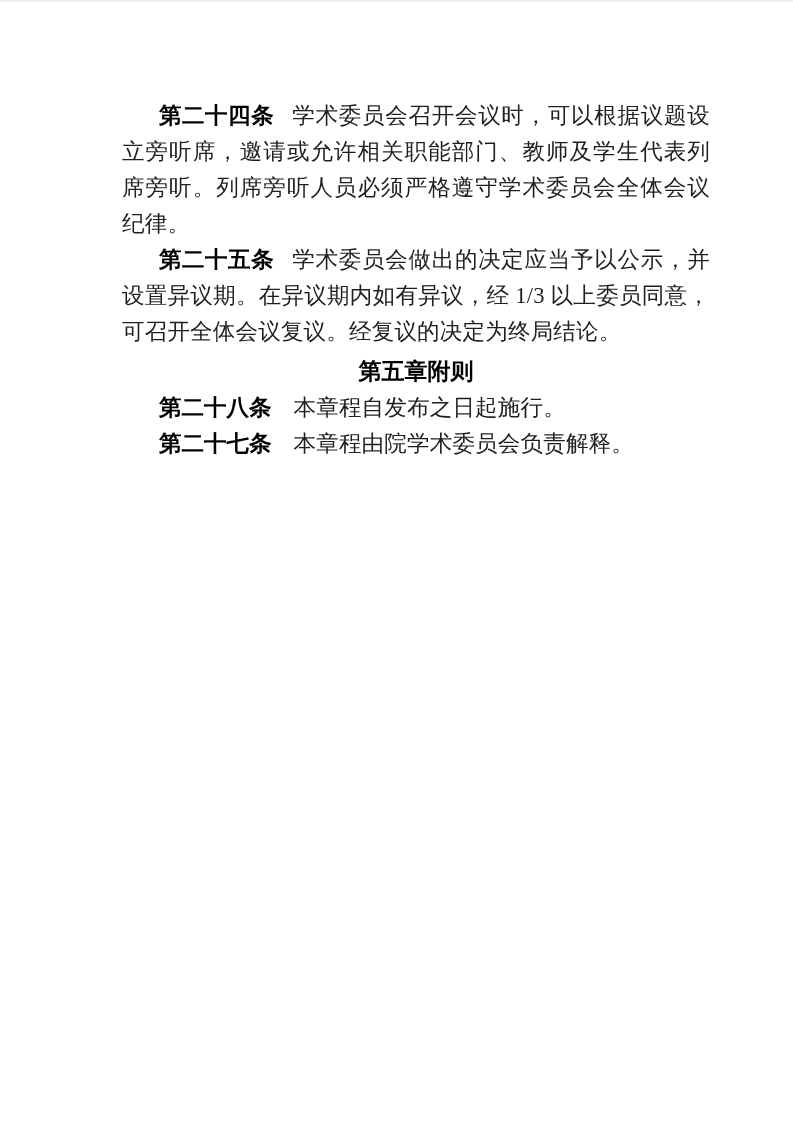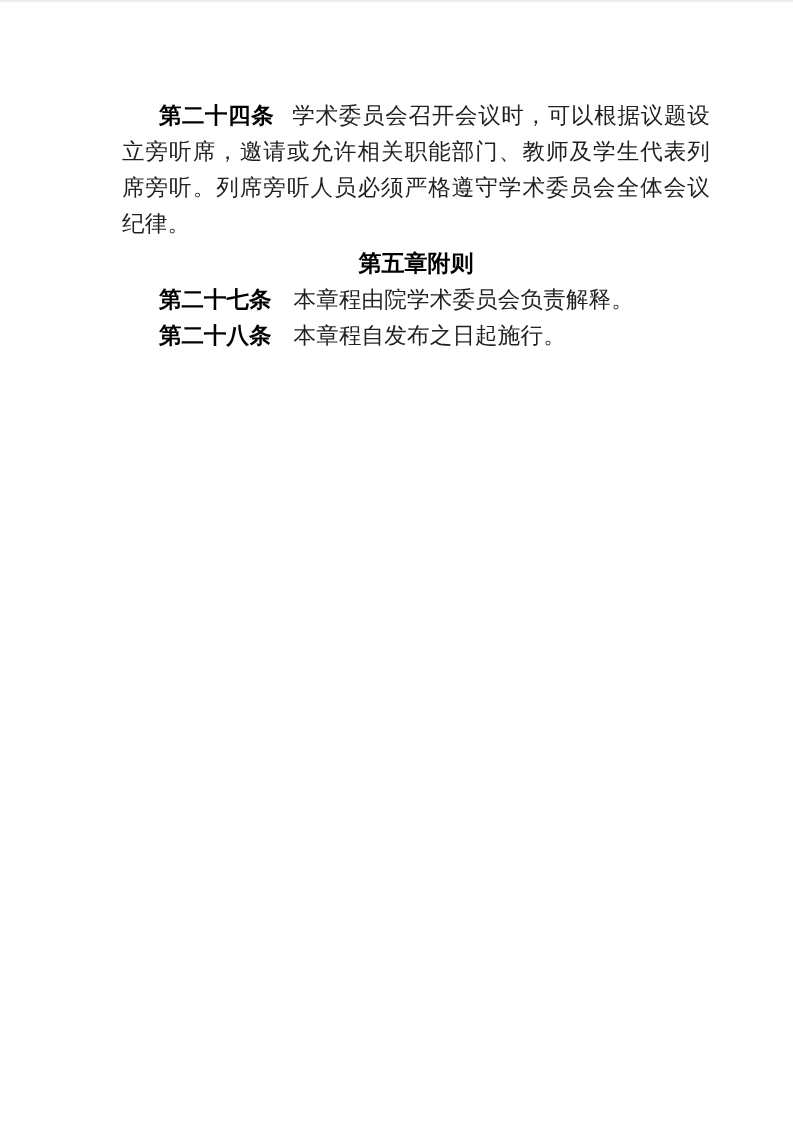--- a/index.html
+++ b/index.html
@@ -62,22 +62,23 @@
   }
 </style>
 </head>
 <body>
 
 <div class="page">
   <div class="content">
 
     <p class="para"><span class="art-num">第二十四条</span><span>学术委员会召开会议时，可以根据议题设立旁听席，邀请或允许相关职能部门、教师及学生代表列席旁听。列席旁听人员必须严格遵守学术委员会全体会议纪律。</span></p>
 
+    <p class="para"><span class="art-num">第二十五条</span><span>学术委员会做出的决定应当予以公示，并设置异议期。在异议期内如有异议，经 1/3 以上委员同意，可召开全体会议复议。经复议的决定为终局结论。</span></p>
 
 
     <h2 class="chapter"><span class="chapter-num">第五章</span><span>附则</span></h2>
 
+    <p class="para closing"><span class="art-num">第二十八条</span><span>本章程自发布之日起施行。</span></p>
+
     <p class="para closing"><span class="art-num">第二十七条</span><span>本章程由院学术委员会负责解释。</span></p>
-
-    <p class="para closing"><span class="art-num">第二十八条</span><span>本章程自发布之日起施行。</span></p>
 
   </div>
 </div>
 
 </body></html>

